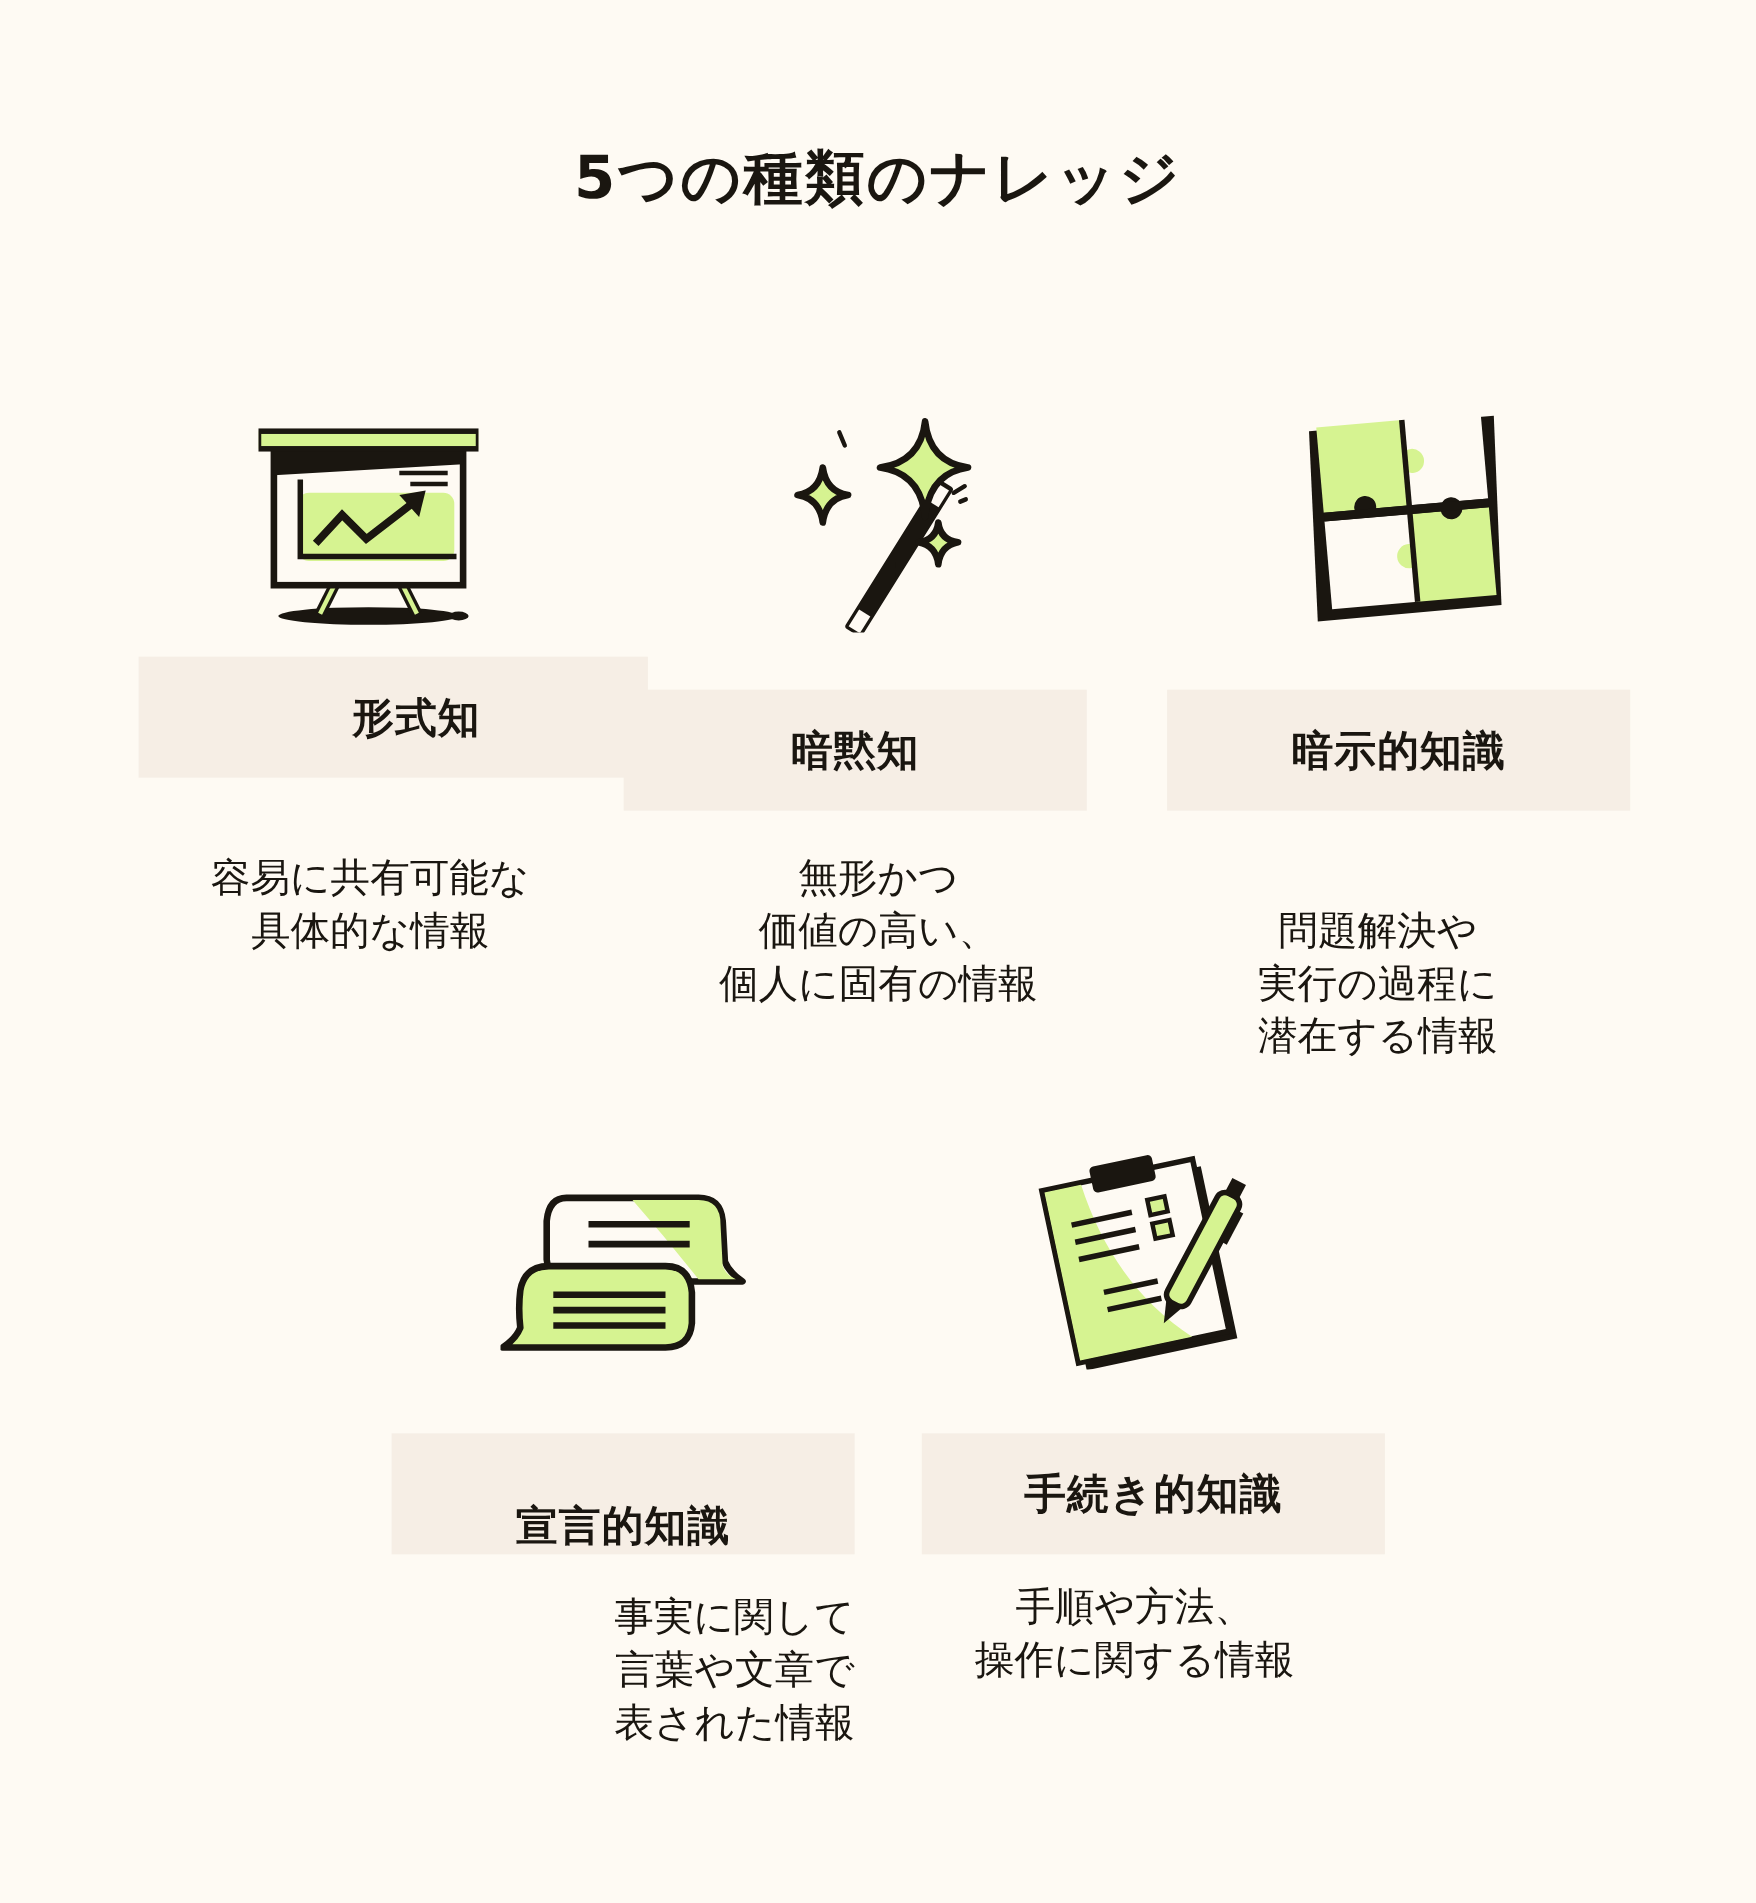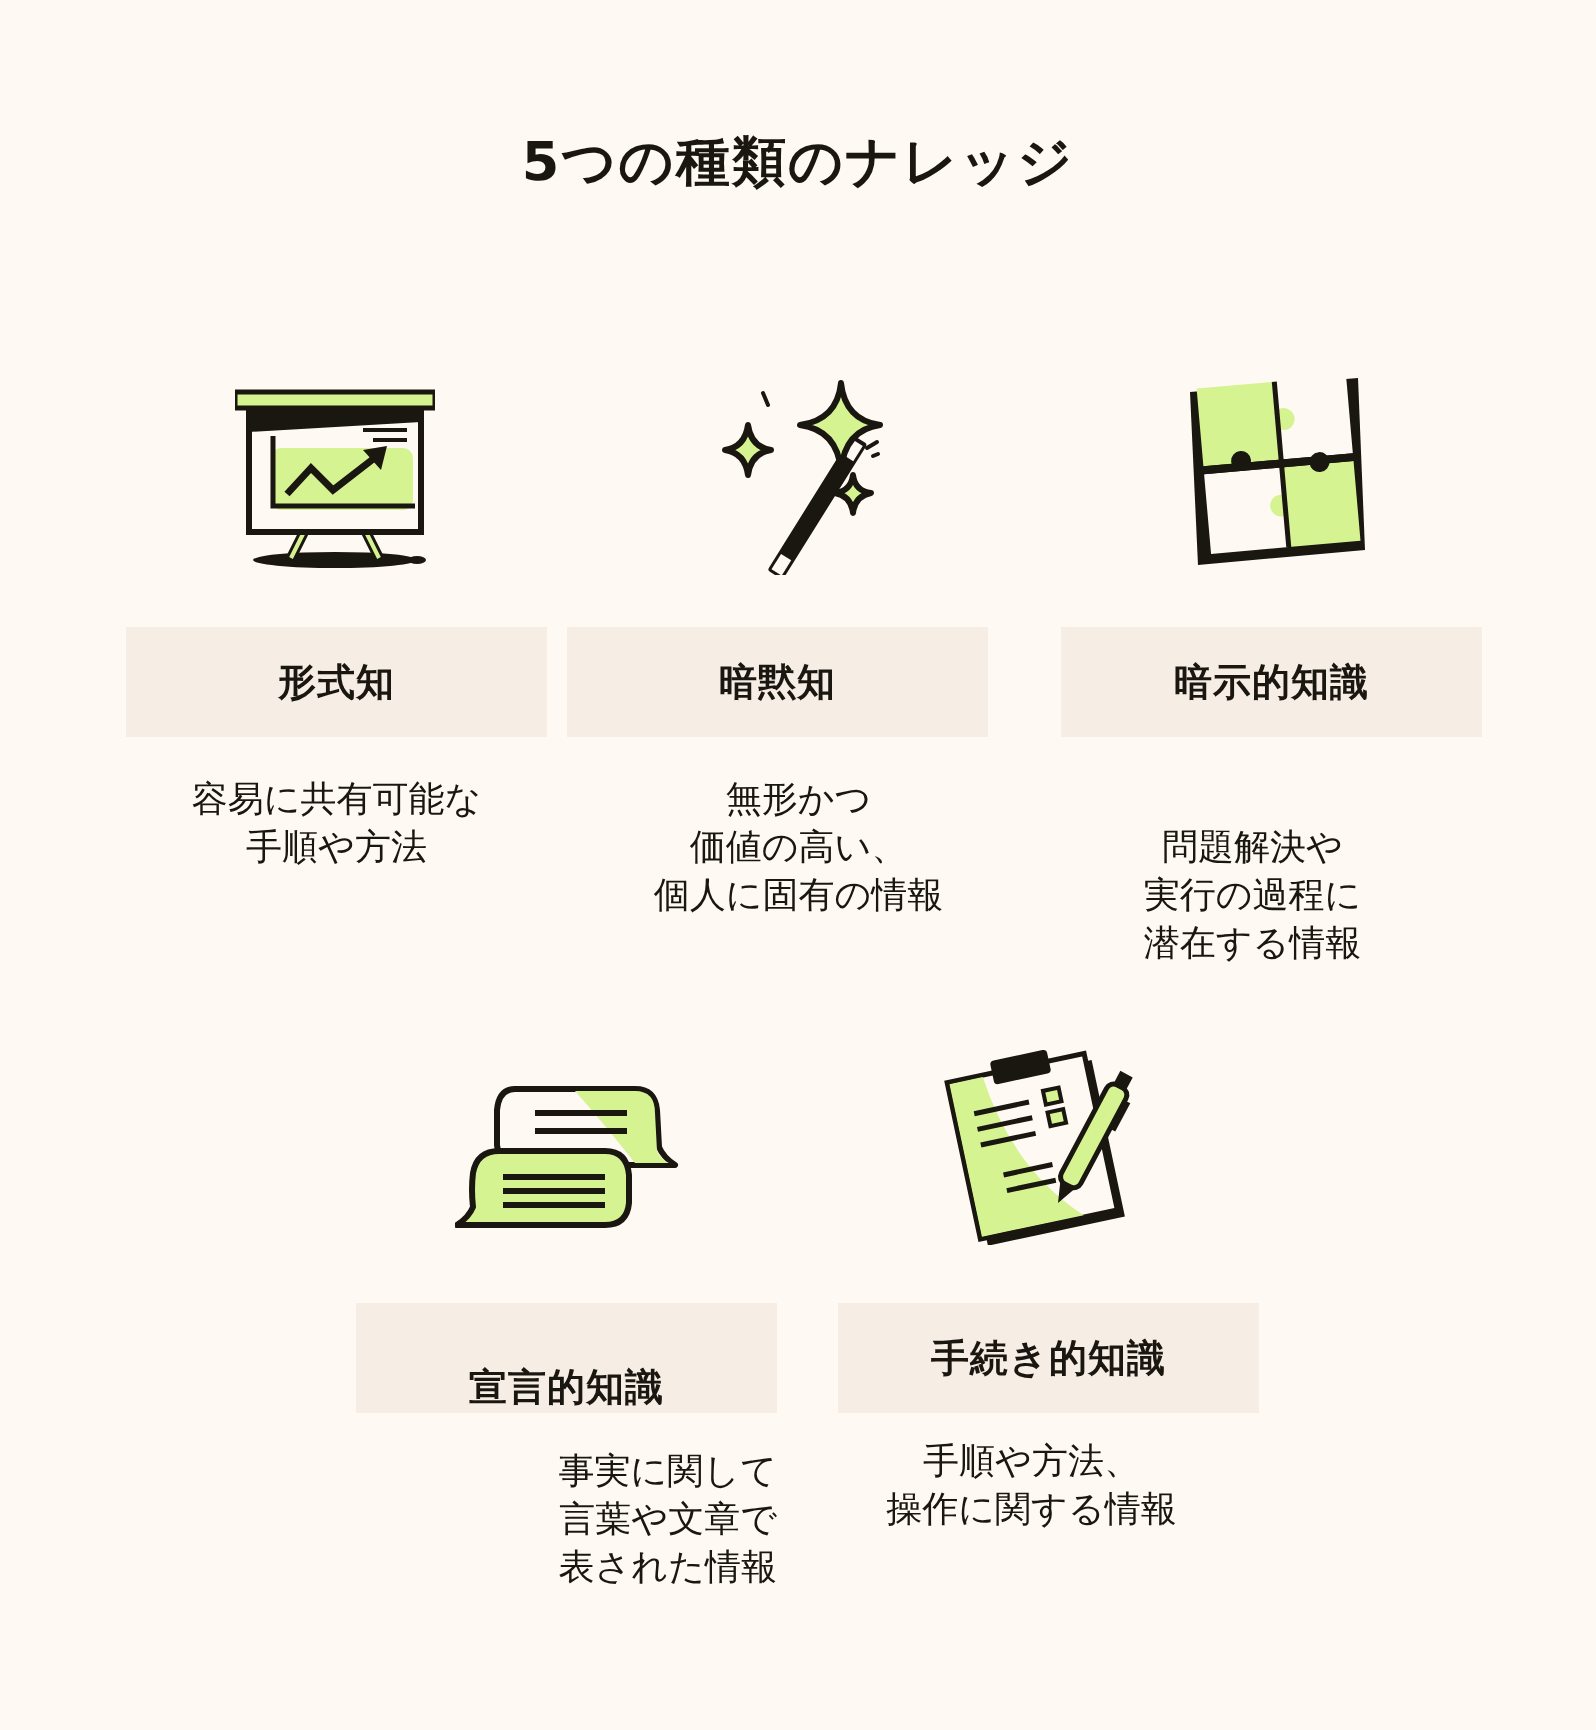--- a/index.html
+++ b/index.html
@@ -47,25 +47,25 @@
       <polygon points="14,22 186,22 186,34 14,44" fill="#1A1610"></polygon>
       <rect x="0" y="4" width="200" height="16" fill="#D6F391" stroke="#1A1610" stroke-width="5"></rect>
       <rect x="36" y="60" width="142" height="62" rx="10" fill="#D6F391"></rect>
       <polyline points="38,48 38,118 180,118" fill="none" stroke="#1A1610" stroke-width="5"></polyline>
       <polyline points="52,106 76,80 98,102 142,68" fill="none" stroke="#1A1610" stroke-width="7"></polyline>
       <polygon points="128,62 152,58 146,82" fill="#1A1610"></polygon>
       <line x1="128" y1="42" x2="172" y2="42" stroke="#1A1610" stroke-width="4"></line>
       <line x1="138" y1="52" x2="172" y2="52" stroke="#1A1610" stroke-width="4"></line>
     </svg>
   </div>
-  <div class="label-box" style="left:126px; top:627px;">
+  <div class="label-box" style="left:126px; top:597px;padding-left:42px;">
     <span>形式知</span>
   </div>
   <div class="desc" style="left:126px; top:775px;">容易に共有可能な
-手順や方法</div>
+具体的な情報</div>
 </div>
 
 <div>
   <div class="icon" style="left:715px; top:375px;">
     <svg width="180" height="200" viewBox="0 0 180 200">
       <g transform="translate(60,200) rotate(-58)">
         <rect x="0" y="-9" width="160" height="18" rx="3" fill="#1A1610"></rect>
         <rect x="3" y="-6" width="18" height="12" fill="#FEFAF3"></rect>
         <rect x="138" y="-6" width="18" height="12" fill="#FEFAF3"></rect>
       </g>

